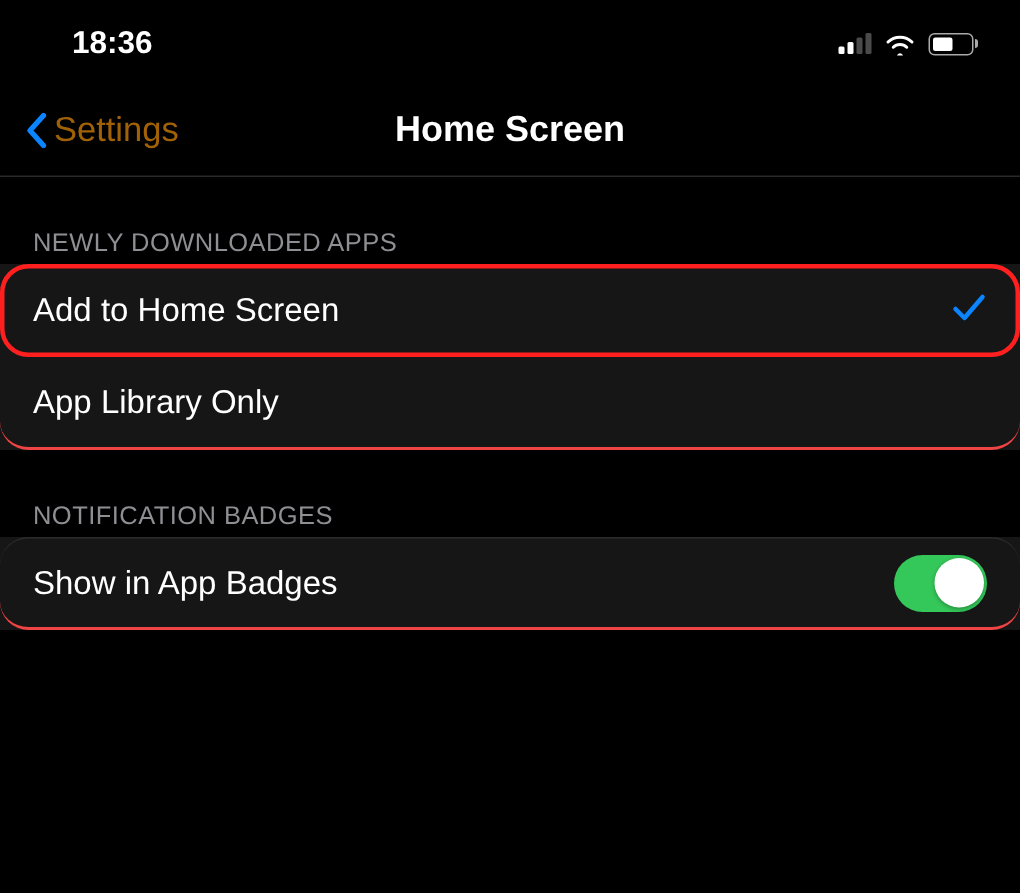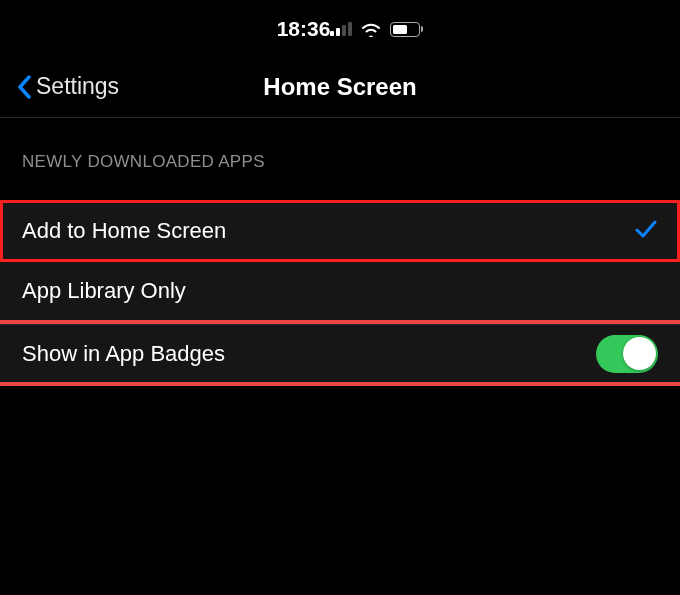--- a/index.html
+++ b/index.html
@@ -10,21 +10,21 @@
     }
     body {
       width: 680px;
       height: 595px;
       background: #000;
       color: #fff;
       overflow: hidden;
     }
     .status-bar {
       display: flex;
-      justify-content: center;
+      justify-content: space-between;
       align-items: center;
       padding: 16px 28px 14px 48px;
       height: 56px;
     }
     .status-time {
       font-size: 21px;
       font-weight: 600;
       color: #fff;
     }
     .status-icons {
@@ -76,21 +76,21 @@
       height: 62px;
       border-bottom: 1px solid #2a2a2a;
       position: relative;
       background: #000;
       padding: 0 16px;
     }
     .back-button {
       display: flex;
       align-items: center;
       gap: 4px;
-      color: #e5e5e5;
+      color: #a16207;
       font-size: 23px;
       cursor: pointer;
     }
     .chevron-left {
       width: 16px;
       height: 24px;
     }
     .nav-title {
       position: absolute;
       left: 50%;
@@ -100,36 +100,37 @@
       color: #fff;
     }
     .content {
       background: #000;
     }
     .section-header {
       text-transform: uppercase;
       color: #8e8e93;
       font-size: 17px;
       letter-spacing: 0.3px;
-      padding: 34px 22px 28px 22px;
+      padding: 34px 22px 4px 22px;
     }
     .list-group {
       background: #161616;
     }
     .list-row {
       display: flex;
       align-items: center;
       justify-content: space-between;
       padding: 0 22px;
       height: 62px;
       border-bottom: 1px solid #2c2c2c;
       cursor: pointer;
+      border-radius: 19px;
     }
     .list-row:last-child {
-      border-bottom: 4px solid #ef4444;
+      border-bottom: 2px solid #ef4444;
     }
     .list-group .list-row:first-child {
       border-top: 1px solid #2c2c2c;
     }
     .row-label {
       font-size: 22px;
       color: #fff;
     }
     .checkmark {
       color: #0a84ff;
@@ -206,20 +207,21 @@
         <svg width="24" height="22" viewBox="0 0 24 22">
           <path d="M3 12 L9 18 L21 4" stroke="#0a84ff" stroke-width="3" fill="none" stroke-linecap="round" stroke-linejoin="round"></path>
         </svg>
       </span>
     </div>
     <div class="list-row">
       <span class="row-label">App Library Only</span>
     </div>
   </div>
 
+  <div class="section-header">Notification Badges</div>
 
   <div class="list-group">
     <div class="list-row">
       <span class="row-label">Show in App Badges</span>
       <div class="toggle">
         <div class="toggle-knob"></div>
       </div>
     </div>
   </div>
 

